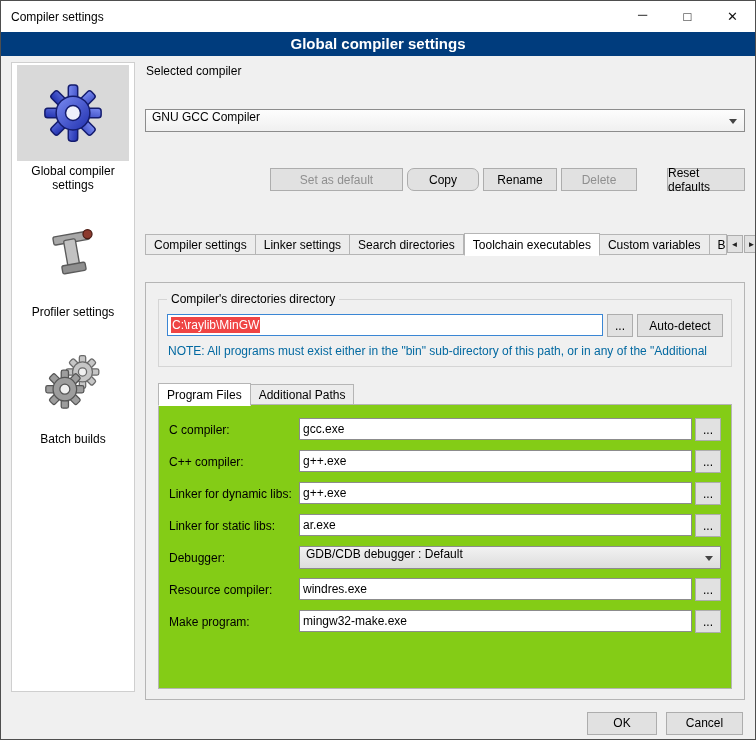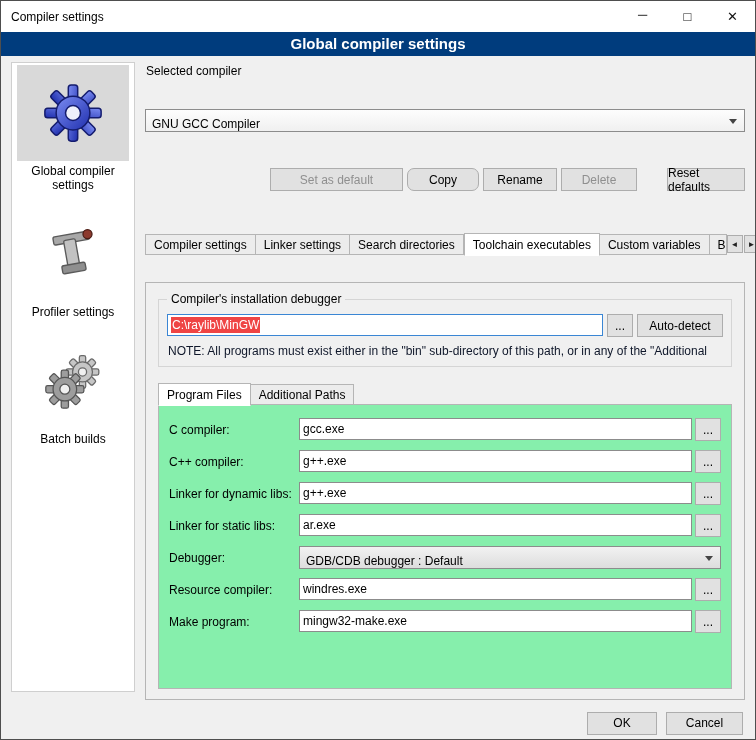--- a/index.html
+++ b/index.html
@@ -47,21 +47,21 @@
   .side-label { text-align: center; padding: 3px 6px 0 6px; line-height: 14px; }
 
   .content-col { flex: 1; display: flex; flex-direction: column; min-width: 0; gap: 28px; }
 
   .field-label { margin: 2px 0 3px 1px; }
 
   
   .combo {
     height: 23px; border: 1px solid #8c8c8c;
     background: linear-gradient(#fdfdfd, #f0f0f0);
-    display: flex; align-items: flex-end; padding: 0 6px; position: relative;
+    display: flex; align-items: flex-start; padding: 0 6px; position: relative;
   }
   .combo .caret {
     position: absolute; right: 7px; top: 9px; width: 0; height: 0;
     border-left: 4px solid transparent; border-right: 4px solid transparent;
     border-top: 5px solid #444;
   }
   .combo.gray { background: linear-gradient(#f2f2f2, #dddddd); }
 
   
   .btn {
@@ -106,26 +106,26 @@
   .groupbox-title { position: absolute; top: -8px; left: 8px; background: #f0f0f0; padding: 0 4px; }
   .dir-row { display: flex; gap: 4px; }
   .text-input {
     flex: 1; height: 22px; background: #ffffff; border: 1px solid #8c8c8c;
     display: flex; align-items: center; padding: 0 3px; overflow: hidden; white-space: nowrap;
   }
   .text-input.focused { border-color: #3a86d4; }
   .selected-text { background: #ef4444; color: #ffffff; padding: 1px 1px; }
   .btn.browse { width: 26px; }
   .btn.autodetect { width: 86px; }
-  .note { color: #0f172a; margin: 7px 1px 4px 1px; white-space: nowrap; overflow: hidden; }
+  .note { color: #0369a1; margin: 7px 1px 4px 1px; white-space: nowrap; overflow: hidden; }
 
   
   .subtabs { margin-top: 16px; }
   .sub-panel {
-    flex: 1; border: 1px solid #b5b5b5; margin-top: -1px; background: #86efac;
+    flex: 1; border: 1px solid #b5b5b5; margin-top: -1px; background: #84cc16;
     padding: 13px 10px 20px 10px;
   }
   .form-row { display: flex; align-items: center; margin-bottom: 9px; }
   .form-label { width: 130px; flex-shrink: 0; }
   .form-field { flex: 1; display: flex; gap: 3px; min-width: 0; }
 
   
   .footer { height: 46px; display: flex; align-items: center; justify-content: flex-end; gap: 9px; padding-right: 12px; }
   .btn.ok { width: 70px; }
   .btn.cancel { width: 77px; }
@@ -240,21 +240,21 @@
       <div class="tab clipped">Build</div>
       <div class="tab-arrows">
         <div class="tab-arrow">◄</div>
         <div class="tab-arrow">►</div>
       </div>
     </div>
 
     <div class="tab-panel">
 
       <div class="groupbox">
-        <div class="groupbox-title">Compiler's installation debugger</div>
+        <div class="groupbox-title">Compiler's directories directory</div>
         <div class="dir-row">
           <div class="text-input focused">
             <span class="selected-text">C:\raylib\MinGW</span>
           </div>
           <div class="btn browse">...</div>
           <div class="btn autodetect">Auto-detect</div>
         </div>
         <div class="note">NOTE: All programs must exist either in the "bin" sub-directory of this path, or in any of the "Additional</div>
       </div>
 

